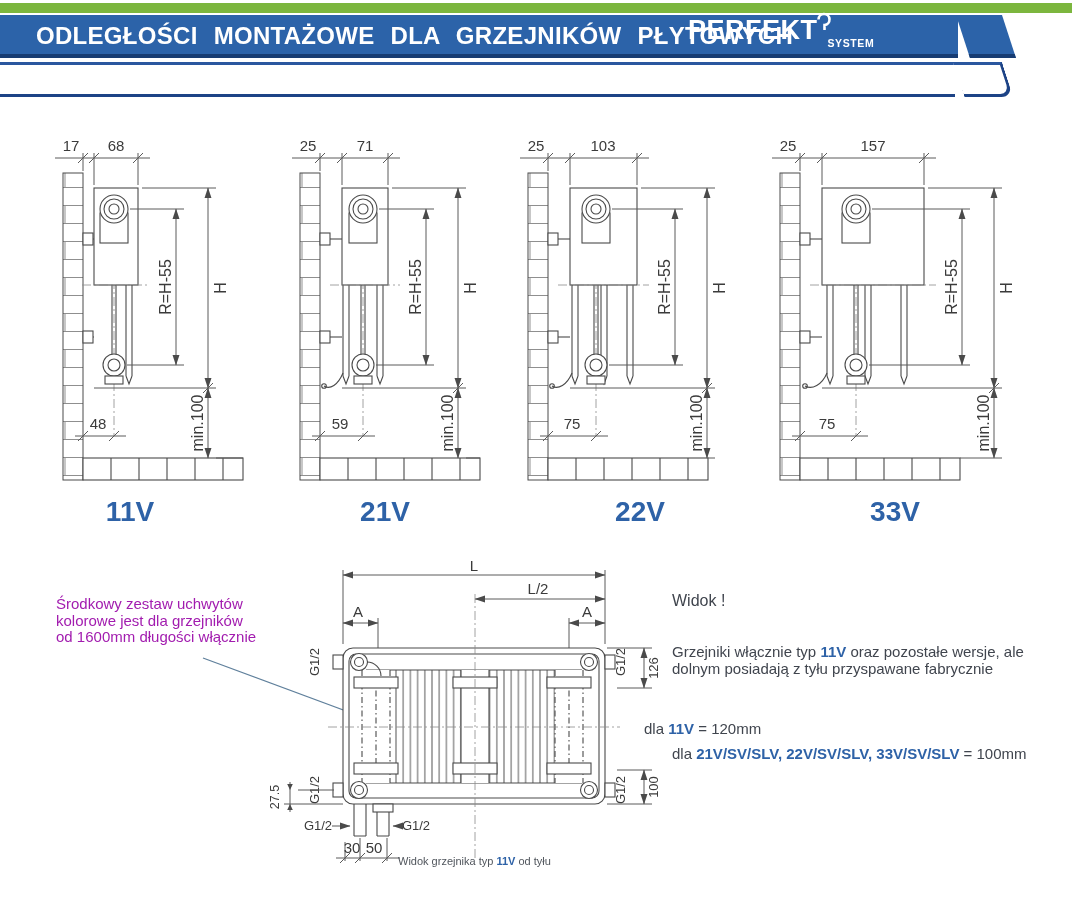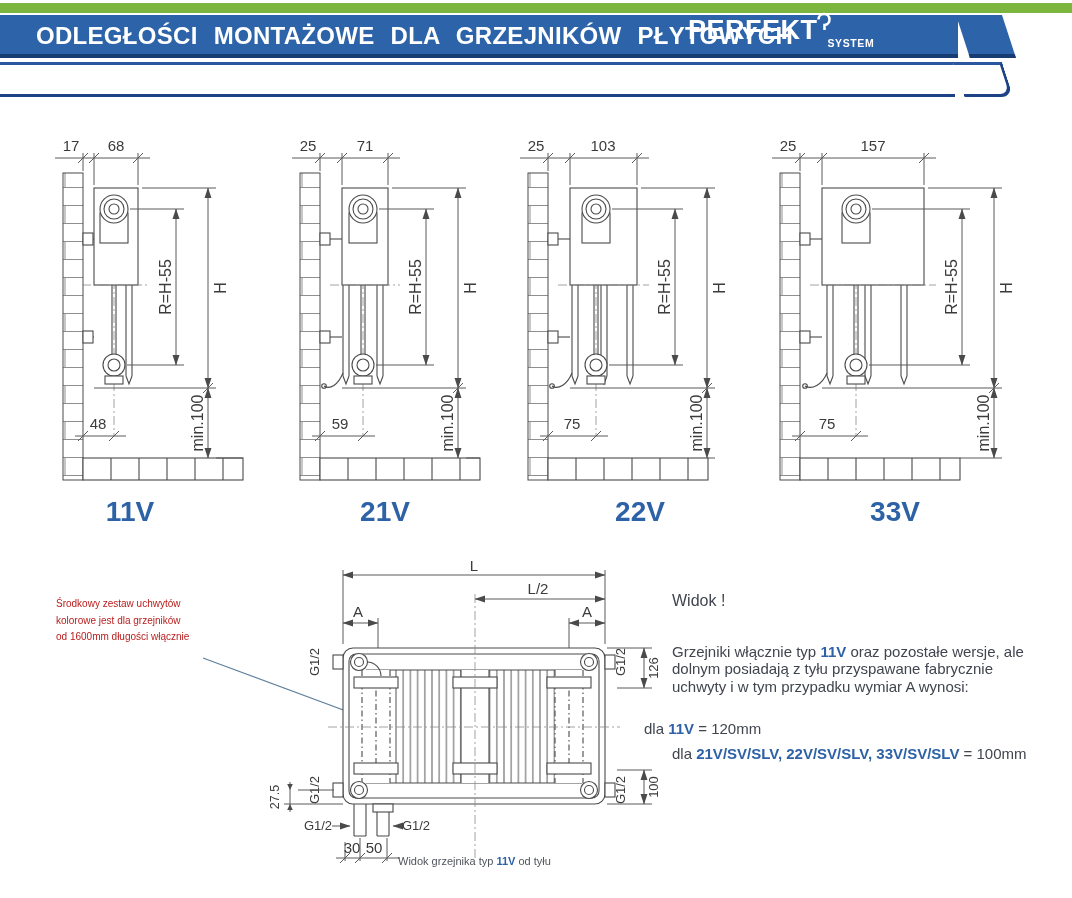--- a/index.html
+++ b/index.html
@@ -31,21 +31,21 @@
   .kf{fill:#fff;stroke:#4a4a4a;stroke-width:1.1;}
   .d{fill:none;stroke:#5a5a5a;stroke-width:1;}
   .cl{fill:none;stroke:#8a8a8a;stroke-width:.8;stroke-dasharray:9 3 2 3;}
   .t{font:15px "Liberation Sans","DejaVu Sans",sans-serif;fill:#3b3b3b;text-anchor:middle;}
   .t2{font:16px "Liberation Sans","DejaVu Sans",sans-serif;fill:#3b3b3b;text-anchor:middle;}
   .ts{font:13px "Liberation Sans","DejaVu Sans",sans-serif;fill:#3b3b3b;text-anchor:middle;}
   .txs{font:12.5px "Liberation Sans","DejaVu Sans",sans-serif;fill:#3b3b3b;text-anchor:middle;}
 
   .type-label{width:100px;text-align:center;top:496px;color:#2e62a7;font-size:28px;font-weight:700;}
 
-  .note{left:56px;top:596px;font-size:10px;line-height:16.5px;color:#b91c1c;white-space:nowrap;}
+  .note{left:56px;top:596px;font-size:15px;line-height:16.5px;color:#a21caf;white-space:nowrap;}
   .caption{left:398px;top:811px;font-size:11px;color:#50555c;white-space:nowrap;margin-top:44px;}
   .blue{color:#2e62a7;font-weight:600;}
   .notice-title{left:672px;top:592px;font-size:16px;color:#40454e;}
   .notice-body{left:672px;top:643px;font-size:15px;line-height:17.4px;color:#40454e;white-space:nowrap;}
   .notice-rule1{left:644px;top:720px;font-size:15px;color:#40454e;white-space:nowrap;}
   .notice-rule2{left:672px;top:745px;font-size:15px;color:#40454e;white-space:nowrap;}
 </style>
 </head>
 <body>
 
@@ -366,21 +366,20 @@
   </svg>
 
   <div class="abs caption">
     <span>Widok grzejnika typ </span><span class="blue">11V</span><span> od tyłu</span>
   </div>
 
   <div class="abs notice-title">Widok !</div>
   <div class="abs notice-body">
     <div><span>Grzejniki włącznie typ </span><span class="blue">11V</span><span> oraz pozostałe wersje, ale</span></div>
     <div>dolnym posiadają z tyłu przyspawane fabrycznie</div>
-    <div>uchwyty i w tym przypadku wymiar A wynosi:</div>
   </div>
   <div class="abs notice-rule1">
     <span>dla </span><span class="blue">11V</span><span> = 120mm</span>
   </div>
   <div class="abs notice-rule2">
     <span>dla </span><span class="blue">21V/SV/SLV, 22V/SV/SLV, 33V/SV/SLV</span><span> = 100mm</span>
   </div>
 
 </div>
 

